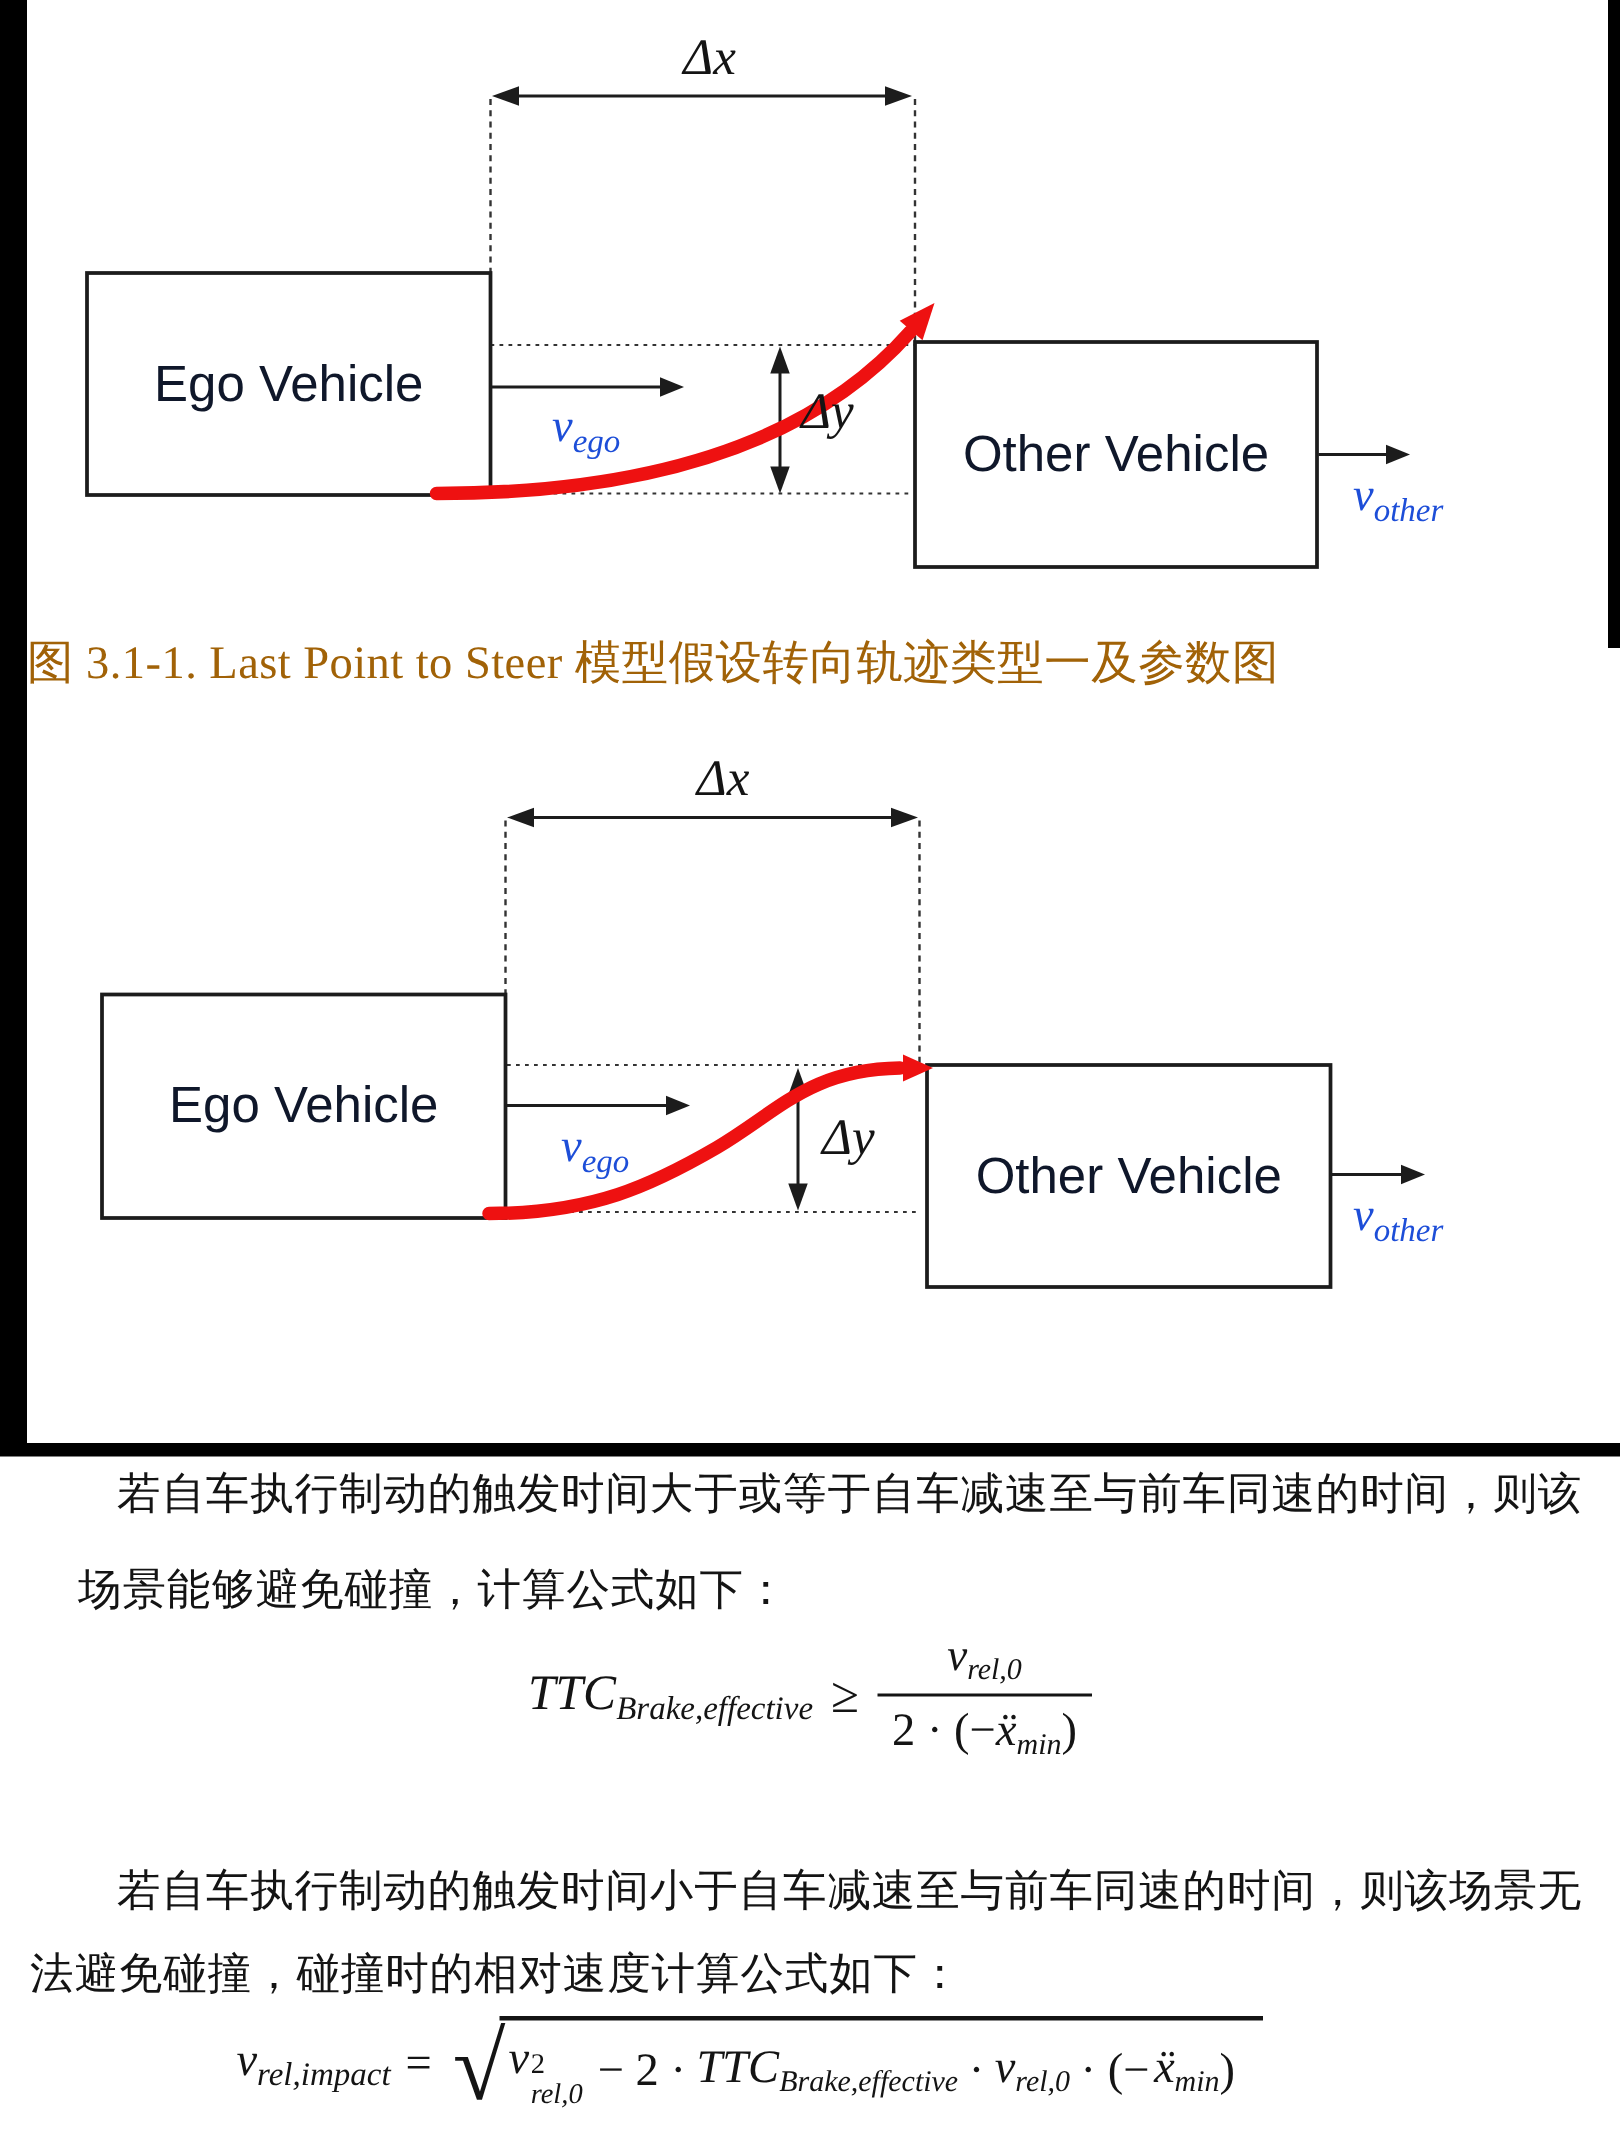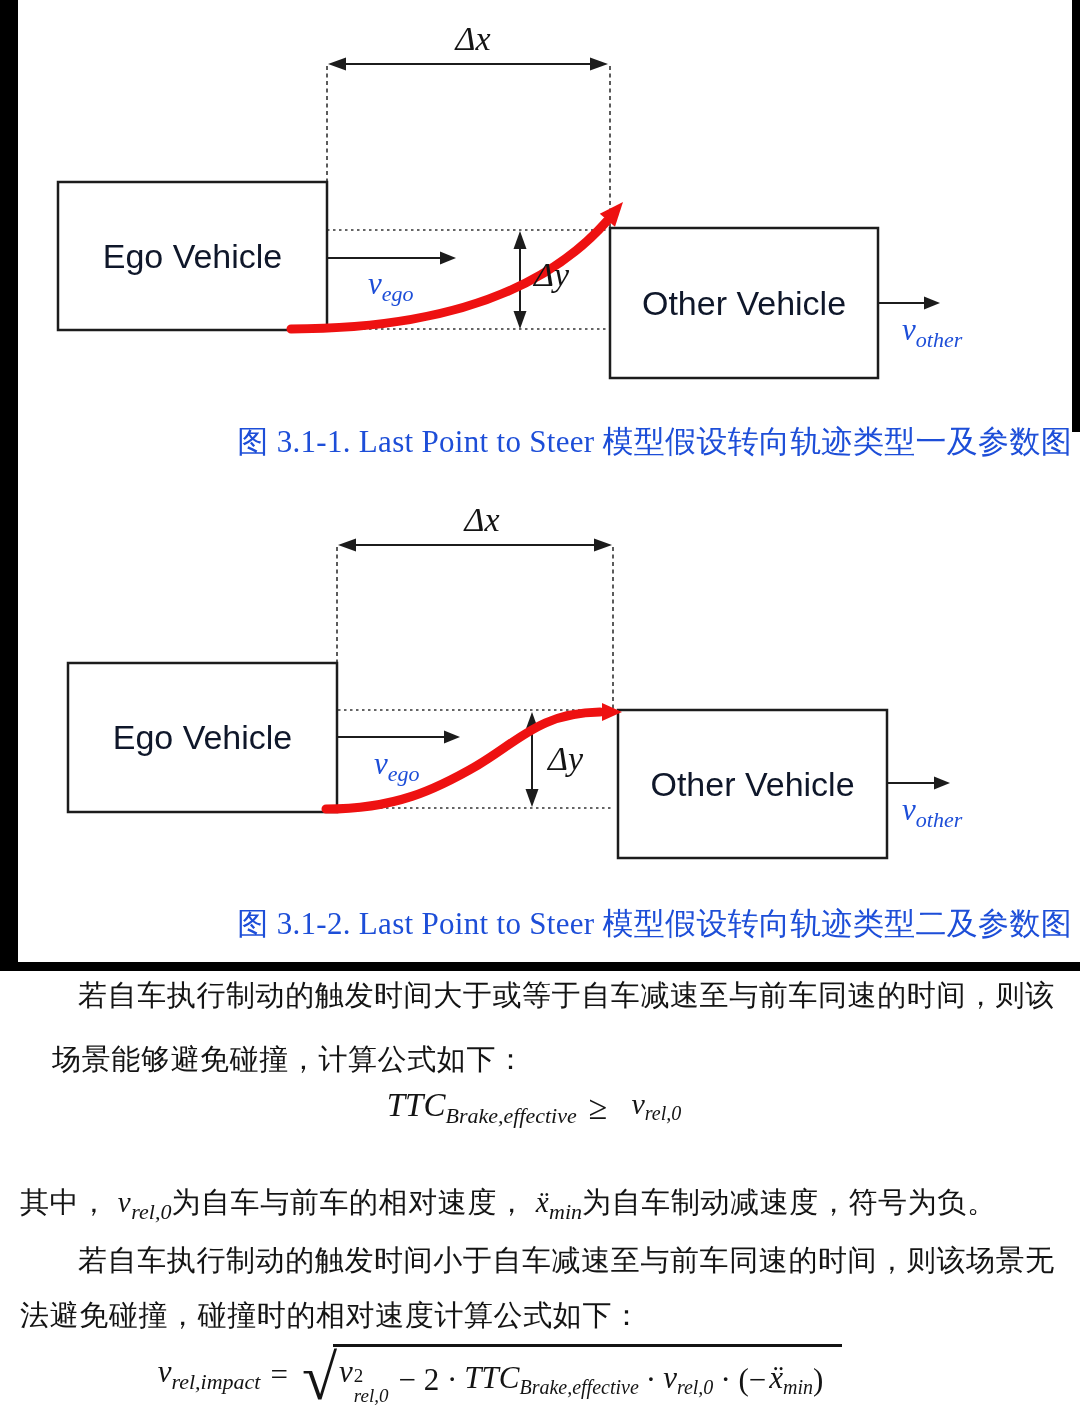--- a/index.html
+++ b/index.html
@@ -3,21 +3,21 @@
 <meta charset="utf-8">
 <style>
   html,body{margin:0;padding:0;background:#ffffff;}
   #page{position:relative;width:1080px;height:1420px;background:#ffffff;overflow:hidden;
         font-family:"Liberation Serif","DejaVu Serif",serif;color:#111;}
   .abs{position:absolute;}
   .serif{font-family:"Liberation Serif","DejaVu Serif",serif;}
   .sans{font-family:"Liberation Sans","DejaVu Sans",sans-serif;}
   .math{font-style:italic;font-family:"Liberation Serif","DejaVu Serif",serif;}
   .bar{background:#000;}
-  .caption{font-size:31px;text-align:right;color:#1d4ed8;letter-spacing:0.3px;}
+  .caption{font-size:31px;text-align:left;color:#a16207;letter-spacing:0.3px;}
   .body-line{font-size:29px;color:#141414;letter-spacing:0.6px;white-space:nowrap;}
   .vehicle-box-label{width:100%;height:100%;display:flex;align-items:center;justify-content:center;
         font-size:34px;color:#0f172a;}
   .dim-label{font-size:34px;color:#141414;}
   .vlabel{font-size:31px;color:#1d4ed8;}
   .sb{font-size:22px;font-style:italic;vertical-align:-7px;letter-spacing:0;}
   .sb2{font-size:20px;font-style:italic;vertical-align:-6px;}
   
   .f1{display:flex;justify-content:center;align-items:center;font-size:33px;color:#141414;}
   .f1 .rel{font-style:normal;font-size:34px;margin:0 12px;}
@@ -126,36 +126,33 @@
     <div class="vehicle-box-label sans">Other Vehicle</div>
   </div>
   <div class="abs vlabel math mtok" style="left:374px;top:746px;">
     <span>v</span><span class="sb">ego</span>
   </div>
   <div class="abs dim-label math" style="left:548px;top:740px;">Δy</div>
   <div class="abs vlabel math mtok" style="left:902px;top:792px;">
     <span>v</span><span class="sb">other</span>
   </div>
 
-  <div class="abs caption serif" style="left:18px;top:903px;width:1054px;">图 3.1-2. Last Point to Steer 模型假设转向轨迹类型二及参数图</div>
 
   <div class="abs body-line serif" style="left:78px;top:976px;">若自车执行制动的触发时间大于或等于自车减速至与前车同速的时间，则该</div>
   <div class="abs body-line serif" style="left:20px;top:1040px;margin-left:32px;">场景能够避免碰撞，计算公式如下：</div>
 
   <div class="abs f1" style="left:0;top:1087px;width:1080px;">
     <span class="math mtok"><span>TTC</span><span class="sb">Brake,effective</span></span>
     <span class="rel">≥</span>
     <span class="frac">
       <span class="num math mtok"><span>v</span><span class="sb2">rel,0</span></span>
+      <span class="den mtok"><span style="font-style:normal">2 · (−</span><span class="math">ẍ</span><span class="sb2">min</span><span style="font-style:normal">)</span></span>
     </span>
   </div>
 
-  <div class="abs body-line serif" style="left:20px;top:1183px;">
-    <span>其中，</span><span class="math mtok mspace"><span>v</span><span class="sb">rel,0</span></span><span>为自车与前车的相对速度，</span><span class="math mtok mspace"><span>ẍ</span><span class="sb">min</span></span><span>为自车制动减速度，符号为负。</span>
-  </div>
 
   <div class="abs body-line serif" style="left:78px;top:1241px;">若自车执行制动的触发时间小于自车减速至与前车同速的时间，则该场景无</div>
   <div class="abs body-line serif" style="left:20px;top:1296px;">法避免碰撞，碰撞时的相对速度计算公式如下：</div>
 
   <div class="abs f2" style="left:0;top:1344px;width:1000px;">
     <span class="math mtok"><span>v</span><span class="sb">rel,impact</span></span>
     <span class="eq">=</span>
     <span class="sqrt-glyph">√</span>
     <span class="radicand">
       <span class="math mtok"><span>v</span><span class="supsub">

